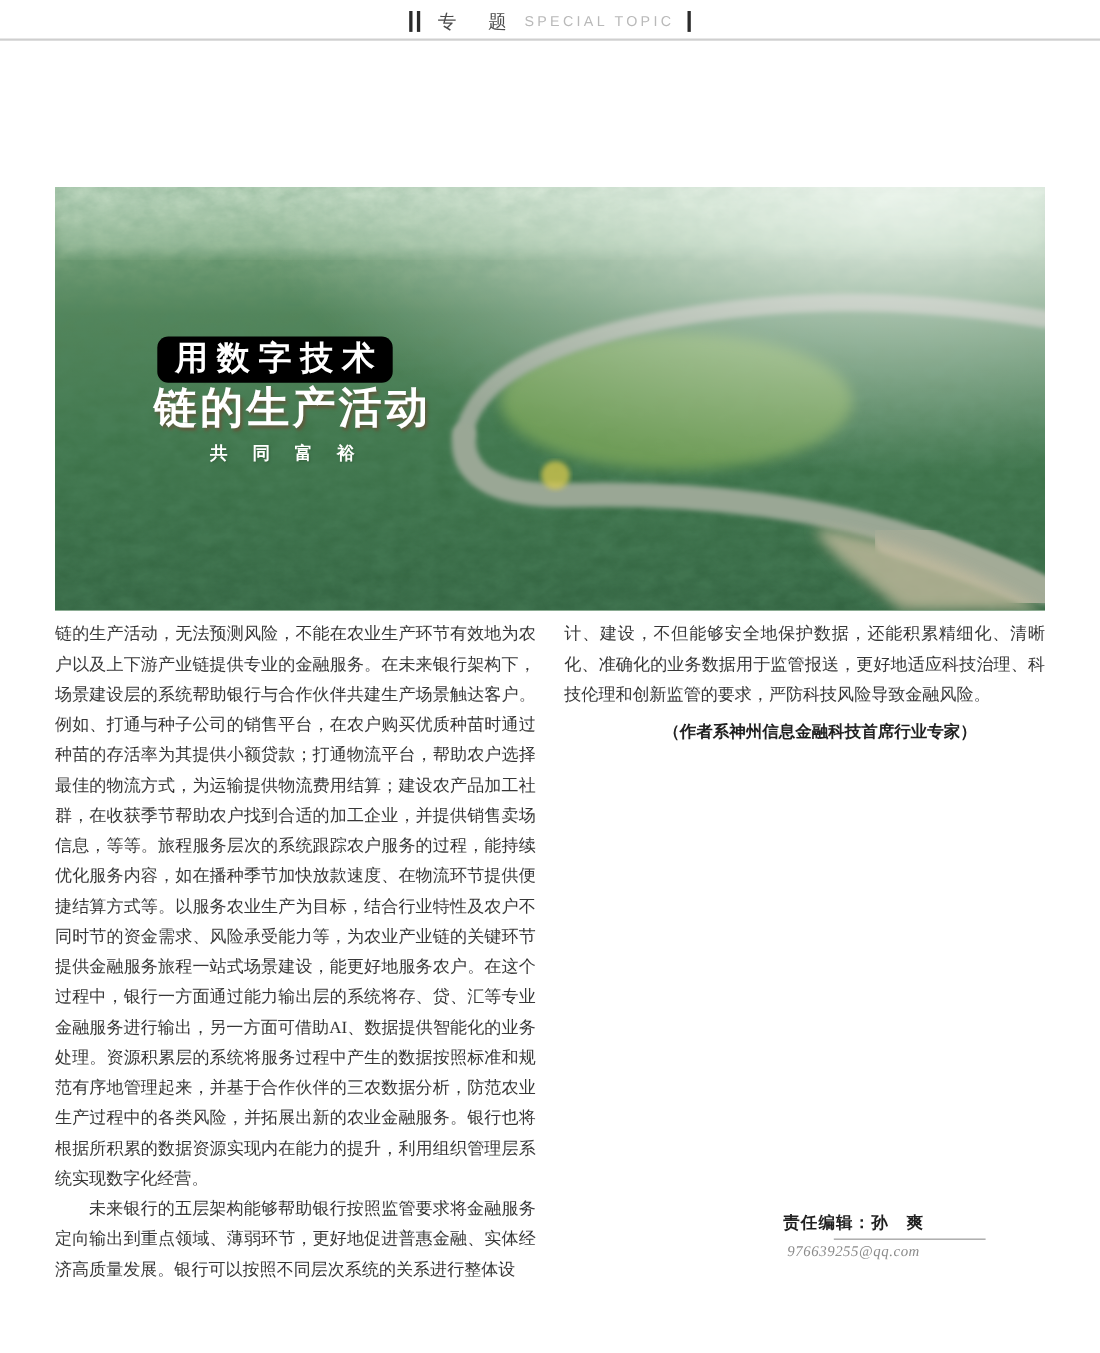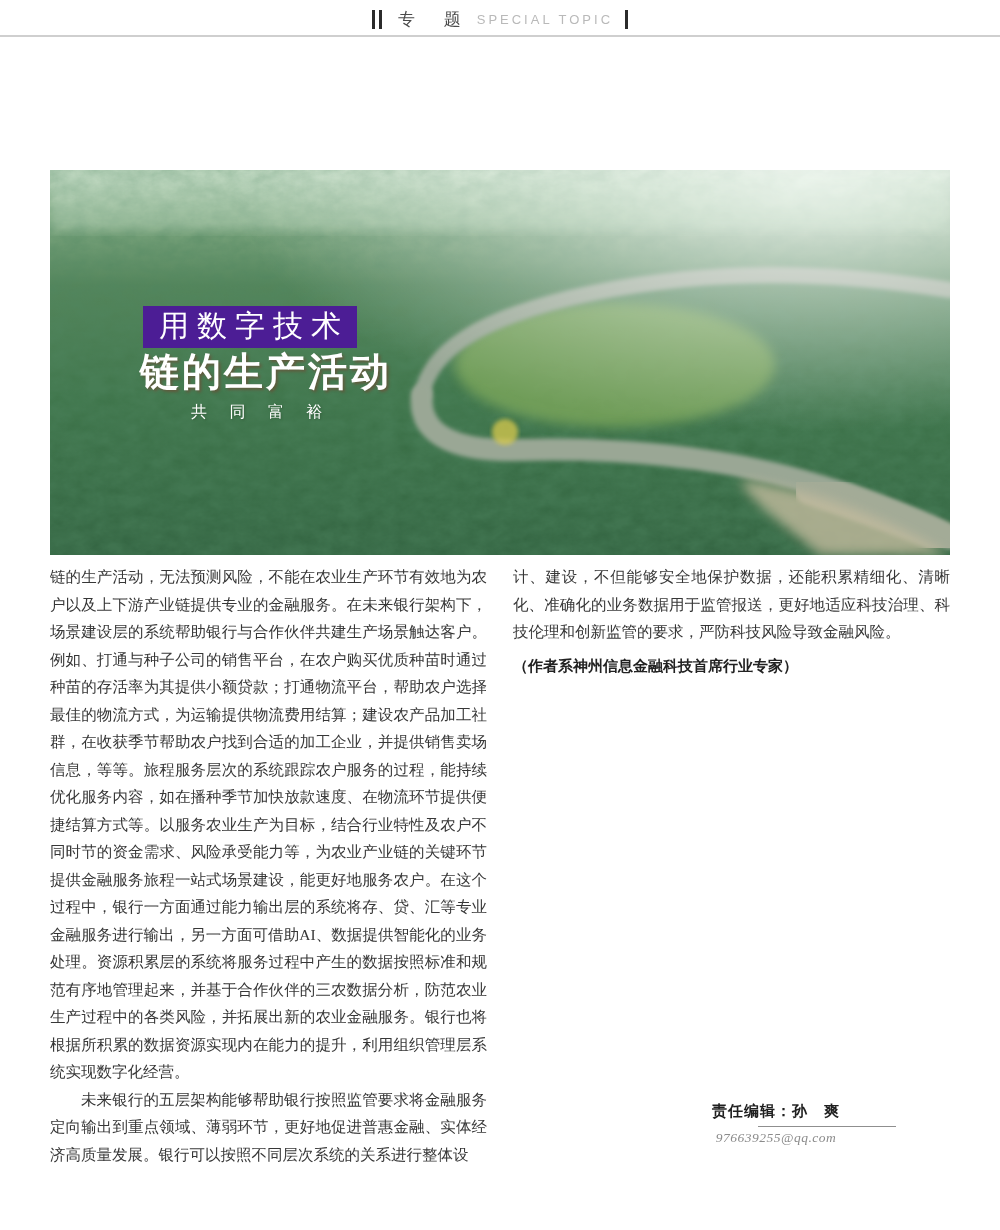--- a/index.html
+++ b/index.html
@@ -9,38 +9,38 @@
   .header{position:absolute;top:8px;left:0;width:100%;display:flex;justify-content:center;
           align-items:center;gap:12px;font-family:"Liberation Sans","DejaVu Sans",sans-serif;}
   .dbar{display:flex;gap:4px;}
   .bar{width:3px;height:19px;background:#2b2b2b;}
   .h-cn{font-size:17px;color:#4a4a4a;letter-spacing:12px;margin-left:4px;}
   .h-en{font-size:13px;color:#b9b9b9;letter-spacing:3px;margin-left:-8px;}
   .rule{position:absolute;top:35px;left:0;width:1000px;height:2px;background:#cfcfcf;}
   
   .photo{position:absolute;left:50px;top:170px;width:900px;height:385px;overflow:hidden;background:#417a4c;}
   .photo svg{position:absolute;left:0;top:0;}
-  .hero-badge{position:absolute;left:93px;top:136px;background:#4c1d95;color:#fff;
-              font-family:"Liberation Sans","DejaVu Sans",sans-serif;font-weight:normal;
-              font-size:30px;letter-spacing:8px;padding:3px 8px 5px 16px;line-height:34px;}
+  .hero-badge{position:absolute;left:93px;top:136px;background:#000000;color:#fff;
+              font-family:"Liberation Sans","DejaVu Sans",sans-serif;font-weight:bold;
+              font-size:30px;letter-spacing:8px;padding:3px 8px 5px 16px;line-height:34px;border-radius:10px;}
   .hero-title{position:absolute;left:90px;top:179px;color:#ffffff;
               font-family:"Liberation Sans","DejaVu Sans",sans-serif;font-weight:bold;
               font-size:39px;letter-spacing:3px;line-height:46px;
               text-shadow:2px 2px 3px rgba(140,40,30,0.4);}
   .hero-sub{position:absolute;left:141px;top:232px;color:#ffffff;
-            font-family:"Liberation Sans","DejaVu Sans",sans-serif;font-weight:normal;
+            font-family:"Liberation Sans","DejaVu Sans",sans-serif;font-weight:bold;
             font-size:16px;letter-spacing:9px;text-shadow:1px 1px 2px rgba(40,70,40,0.5);}
   
   .columns{position:absolute;left:50px;top:563px;width:900px;display:flex;gap:26px;}
   .col{width:437px;font-size:15.5px;line-height:27.5px;text-align:justify;color:#373737;}
   .col p{margin:0;}
   .col p.indent{text-indent:2em;}
   .endmark{display:inline-block;width:11px;height:11px;border-radius:50%;margin-left:5px;
            vertical-align:-1px;background:radial-gradient(circle at 50% 45%,#ffffff 0 1.6px,#c0392b 1.7px);}
-  .author-note{margin-top:9px;text-align:left;padding-right:62px;
+  .author-note{margin-top:9px;text-align:right;padding-right:62px;
                font-family:"Liberation Sans","DejaVu Sans",sans-serif;font-weight:bold;
                font-size:15px;color:#222222;line-height:22px;}
   
   .editor{position:absolute;left:656px;top:1102px;width:240px;text-align:center;
           font-family:"Liberation Sans","DejaVu Sans",sans-serif;}
   .editor .name{font-weight:bold;font-size:15px;color:#1f1f1f;letter-spacing:1px;padding-bottom:5px;}
   .editor .rule2{border-top:1px solid #8f8f8f;width:138px;margin-left:auto;height:0;}
   .editor .email{font-family:"Liberation Serif","DejaVu Serif",serif;font-style:italic;
                  font-size:13.5px;color:#8b8b8b;padding-top:3px;letter-spacing:0.5px;}
   

